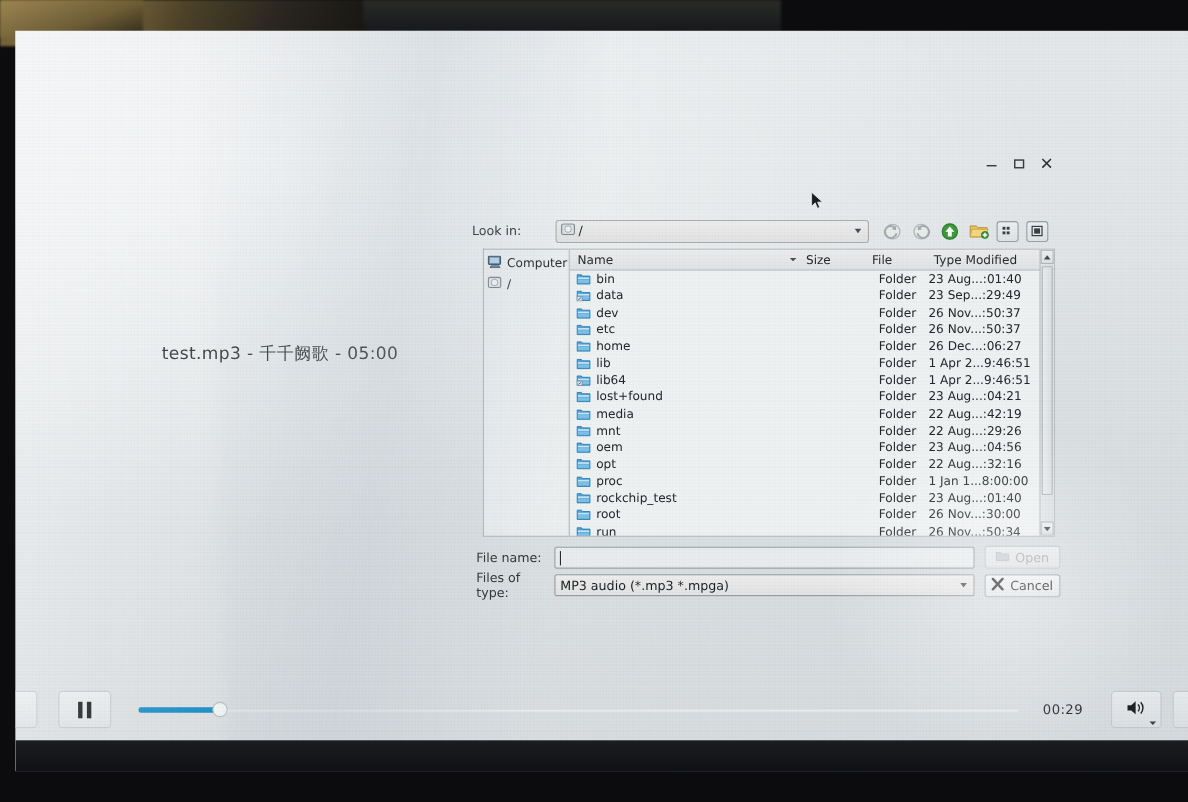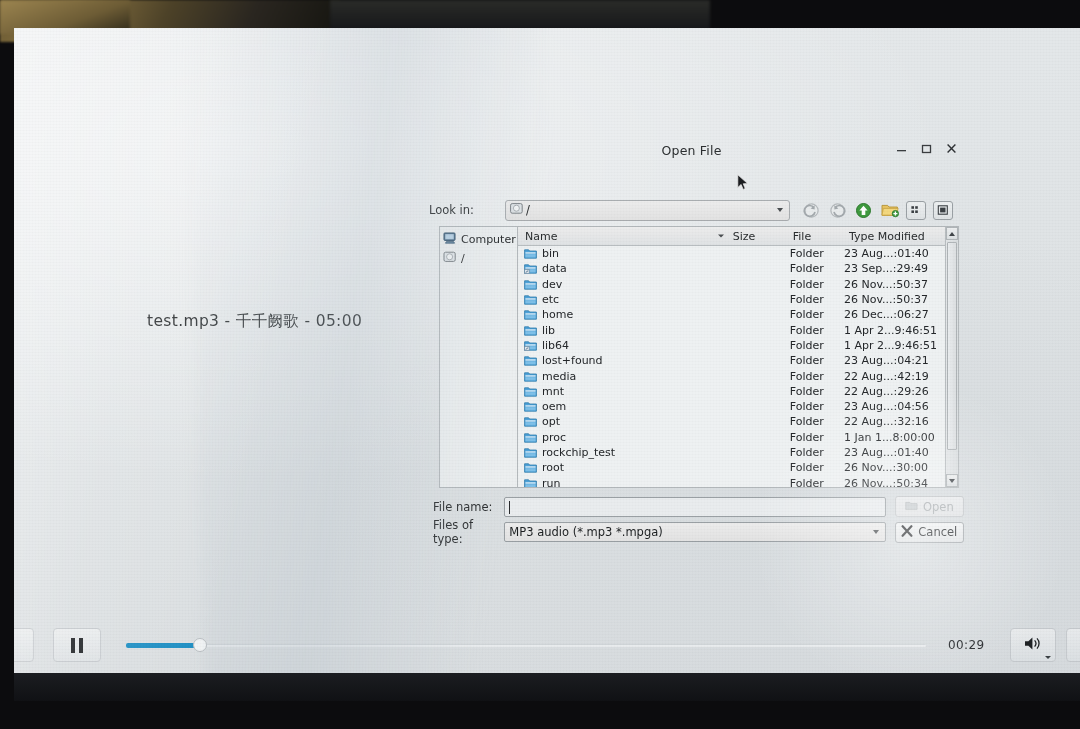--- a/index.html
+++ b/index.html
@@ -147,21 +147,21 @@
   .col-date { width: 120px; }
   .sort-mark {
     position: absolute; left: -8px; top: 50%; transform: translateY(-50%);
     width: 0; height: 0; border-left: 3.2px solid transparent; border-right: 3.2px solid transparent;
     border-top: 3.6px solid #4a4e51;
   }
   .rows { flex: 1 1 auto; overflow: hidden; }
   .row { display: flex; align-items: center; height: 15.3px; font-size: 11px; color: #24272a; }
   .row .cname { width: 215px; display: flex; align-items: center; gap: 5px; padding-left: 6px; }
   .row .csize { width: 62px; }
-  .row .ctype { width: 58px; text-align: left; padding-left: 4px; }
+  .row .ctype { width: 58px; text-align: center; padding-left: 4px; }
   .row .cdate { width: 120px; padding-left: 2px; }
 
   
   .fold { position: relative; width: 13px; height: 11px; flex: 0 0 13px; }
   .fold svg { display: block; }
 
   
   .vscroll {
     position: absolute; right: 0; top: 0; bottom: 0; width: 13px;
     background: linear-gradient(90deg,#e3e6e8,#dadee0);
@@ -264,21 +264,20 @@
   <div id="env-top-mid"></div>
 </div>
 
 <div id="screen">
 
   <div id="now-playing">test.mp3 - 千千阙歌 - 05:00</div>
 
   <div id="dialog">
 
     <div class="dlg-titlebar">
-      <div class="dlg-title">Open File</div>
       <div class="win-btns">
         <div class="win-btn">
           <svg width="13" height="13" viewBox="0 0 13 13">
               <rect x="2" y="8" width="9" height="1.3" fill="#3a3d40"></rect>
             </svg>
         </div>
         <div class="win-btn">
           <svg width="13" height="13" viewBox="0 0 13 13">
               <rect x="2.5" y="3.5" width="8" height="7" fill="none" stroke="#3a3d40" stroke-width="1.3"></rect>
             </svg>

